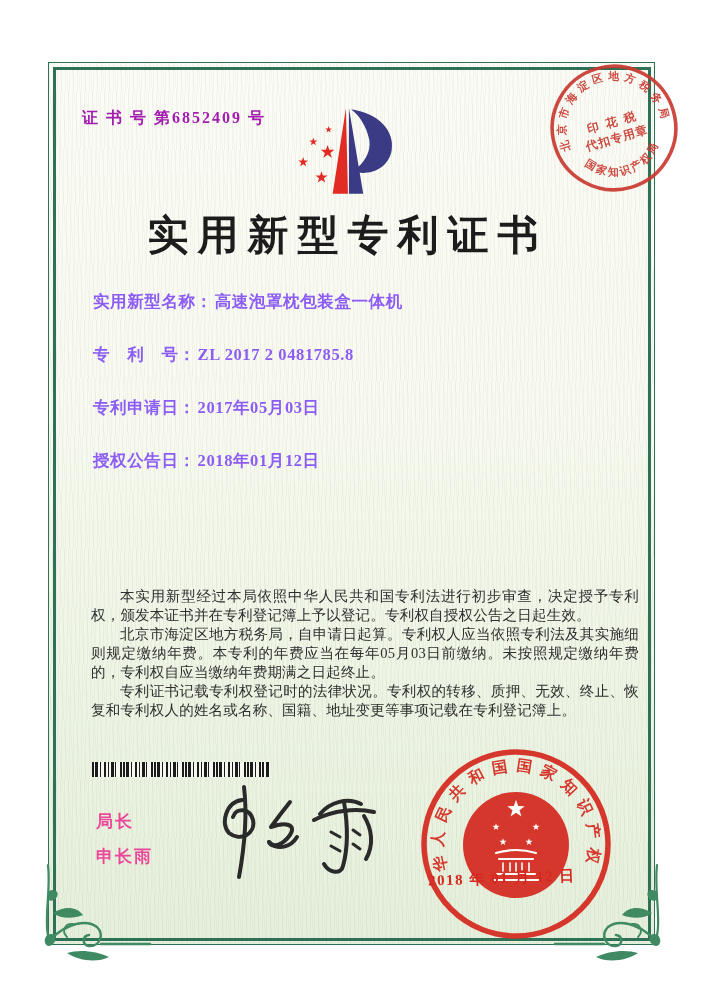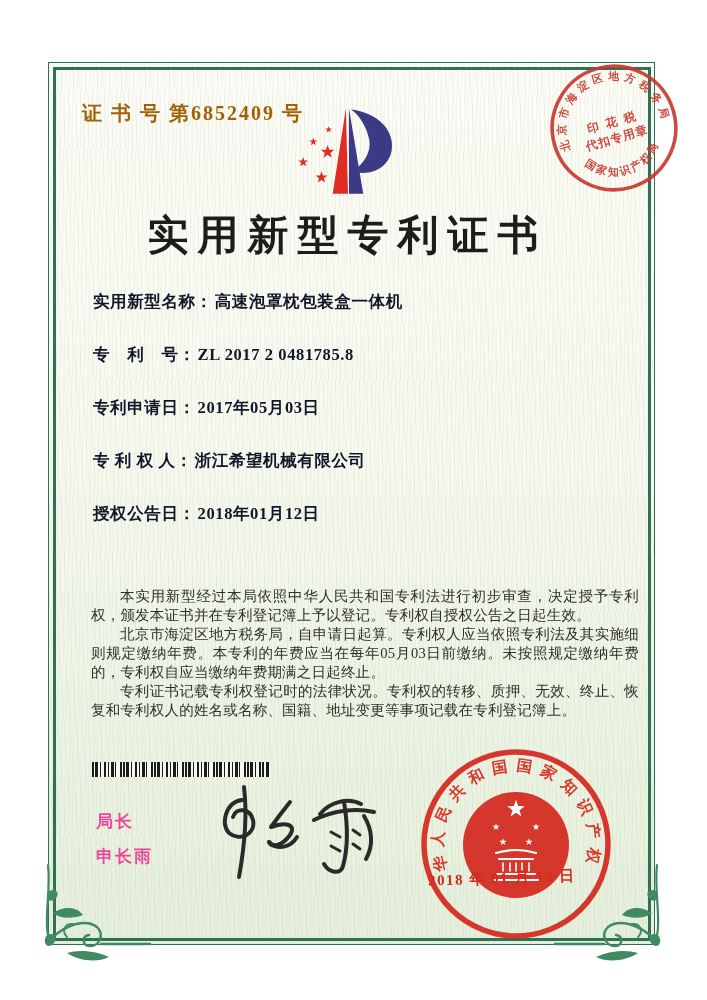--- a/index.html
+++ b/index.html
@@ -12,33 +12,33 @@
     background:
       repeating-linear-gradient(91deg, rgba(96,156,118,.07) 0 1px, rgba(255,255,255,0) 1px 4px),
       repeating-linear-gradient(86deg, rgba(96,156,118,.05) 0 1px, rgba(255,255,255,0) 1px 6px),
       linear-gradient(180deg,#fcfbf5 0%,#f9f9f0 40%,#eef4e4 72%,#e6efdb 100%);}
 
   .frame-outer{position:absolute;left:48px;top:62px;width:607px;height:883px;
     border:1.5px solid #2f7156;box-sizing:border-box;}
   .frame-inner{position:absolute;left:52.5px;top:66.5px;width:598px;height:874px;
     border:3px solid #2f7156;box-sizing:border-box;}
 
-  .cert-no{position:absolute;left:82px;top:100px;font-size:20px;font-weight:600;
-    letter-spacing:2px;color:#a16207;}
+  .cert-no{position:absolute;left:82px;top:108px;font-size:16px;font-weight:600;
+    letter-spacing:2px;color:#a21caf;}
 
   .logo{position:absolute;left:294px;top:100px;width:114px;height:102px;}
 
   .stamp-wrap{position:absolute;left:544px;top:58px;width:140px;height:140px;
     transform:rotate(-16deg);opacity:.92;}
 
   .title{position:absolute;left:40px;right:52px;top:208px;text-align:center;
     font-size:41px;font-weight:700;letter-spacing:9px;color:#1c1c1c;}
 
   .fields{position:absolute;left:93px;top:291px;width:520px;}
-  .field{height:53px;font-size:16.5px;font-weight:600;color:#0f172a;letter-spacing:.6px;}
+  .field{height:53px;font-size:16.5px;font-weight:600;color:#8b5cf6;letter-spacing:.6px;}
   .field .lbl{margin-right:2px;}
 
   .paragraphs{position:absolute;left:91px;top:587px;width:548px;}
   .paragraphs p{margin:0;text-indent:2em;font-size:14.5px;line-height:19px;
     color:#2e2e2e;letter-spacing:.2px;text-align:justify;}
 
   .barcode{position:absolute;left:92px;top:762px;width:178px;height:15px;
     background:repeating-linear-gradient(90deg,
       #1c1c1c 0 1.5px,#f7f7f2 1.5px 3px,
       #1c1c1c 3px 6px,#f7f7f2 6px 7.5px,
@@ -141,23 +141,20 @@
     <div class="field">
       <span class="lbl">实用新型名称：</span><span>高速泡罩枕包装盒一体机</span>
     </div>
     <div class="field">
       <span class="lbl">专　利　号：</span><span>ZL 2017 2 0481785.8</span>
     </div>
     <div class="field">
       <span class="lbl">专利申请日：</span><span>2017年05月03日</span>
     </div>
     <div class="field">
-      <span class="lbl">专 利 权 人：</span><span>浙江希望机械有限公司</span>
-    </div>
-    <div class="field">
       <span class="lbl">授权公告日：</span><span>2018年01月12日</span>
     </div>
   </div>
 
   <div class="paragraphs">
     <p>本实用新型经过本局依照中华人民共和国专利法进行初步审查，决定授予专利权，颁发本证书并在专利登记簿上予以登记。专利权自授权公告之日起生效。</p>
     <p>北京市海淀区地方税务局，自申请日起算。专利权人应当依照专利法及其实施细则规定缴纳年费。本专利的年费应当在每年05月03日前缴纳。未按照规定缴纳年费的，专利权自应当缴纳年费期满之日起终止。</p>
     <p>专利证书记载专利权登记时的法律状况。专利权的转移、质押、无效、终止、恢复和专利权人的姓名或名称、国籍、地址变更等事项记载在专利登记簿上。</p>
   </div>
 

